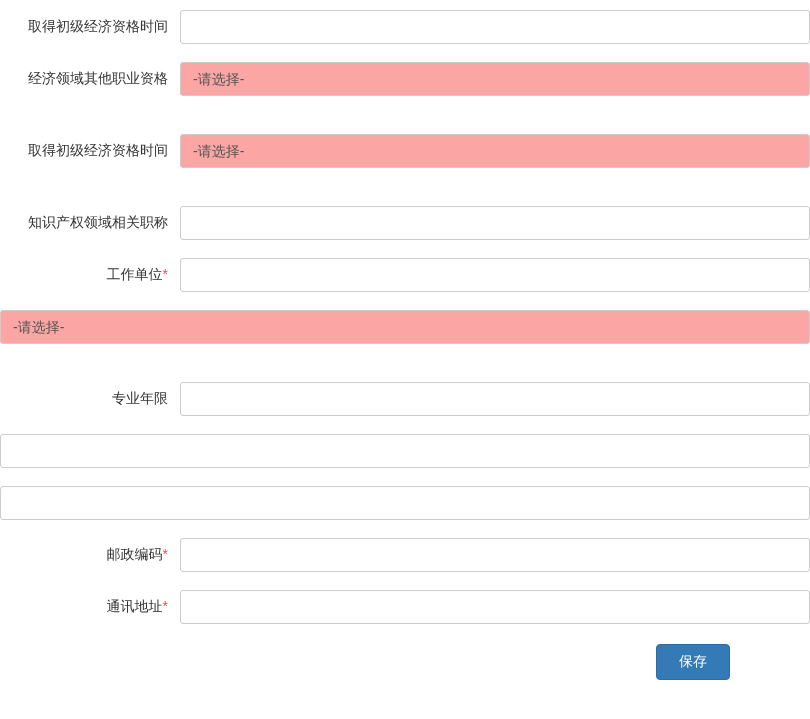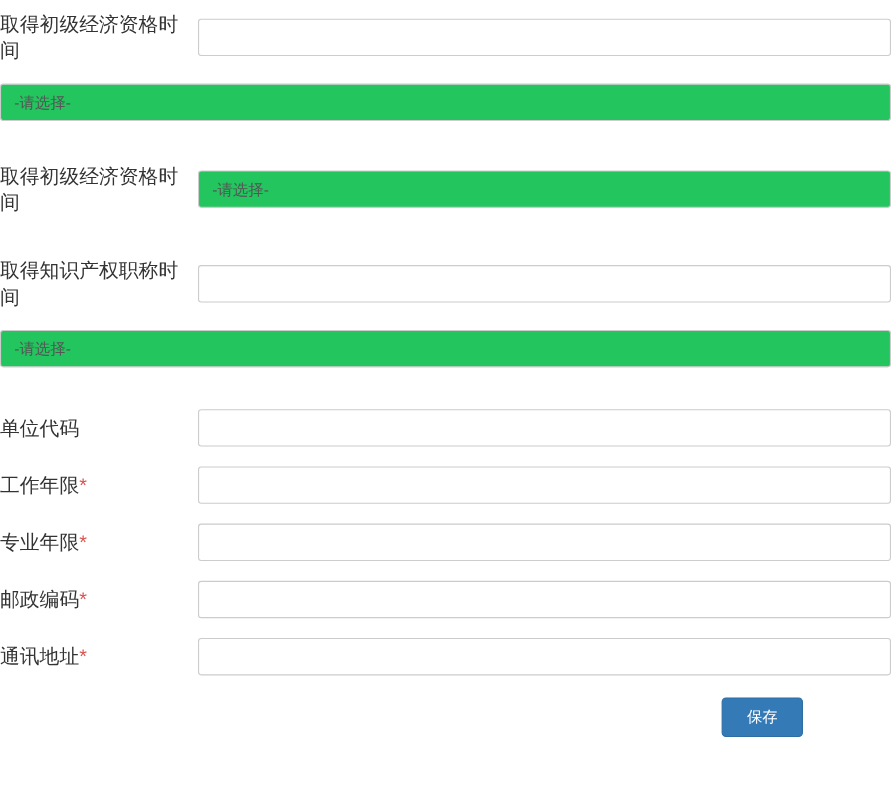--- a/index.html
+++ b/index.html
@@ -20,24 +20,24 @@
     .form-row {
       display: flex;
       align-items: center;
       margin-bottom: 18px;
     }
     .form-row.extra-gap {
       margin-bottom: 38px;
     }
     .form-label {
       width: 180px;
-      text-align: left;
+      text-align: right;
       padding-right: 12px;
       color: #333;
-      font-size: 18px;
+      font-size: 14px;
       flex-shrink: 0;
     }
     .required {
       color: #d9534f;
     }
     .form-input {
       flex: 1;
       height: 34px;
       border: 1px solid #ccc;
       border-radius: 3px;
@@ -48,21 +48,21 @@
       outline: none;
     }
     .form-select {
       flex: 1;
       height: 34px;
       border: 1px solid #ccc;
       border-radius: 3px;
       padding: 6px 12px;
       font-size: 14px;
       color: #555;
-      background: #22c55e;
+      background: #fca5a5;
       outline: none;
       appearance: none;
     }
     .button-row {
       display: flex;
       justify-content: flex-end;
       padding-right: 80px;
       margin-top: 20px;
     }
     .btn-save {
@@ -79,61 +79,62 @@
 <body>
 
 <div class="form-container">
 
   <div class="form-row">
     <label class="form-label">取得初级经济资格时间</label>
     <input type="text" class="form-input" value="" style="">
   </div>
 
   <div class="form-row extra-gap">
+    <label class="form-label">经济领域其他职业资格</label>
     <select class="form-select">
       <option>-请选择-</option>
     </select>
   </div>
 
 
   <div class="form-row extra-gap">
     <label class="form-label">取得初级经济资格时间</label>
     <select class="form-select">
       <option>-请选择-</option>
     </select>
   </div>
 
   <div class="form-row">
-    <label class="form-label">取得知识产权职称时间</label>
+    <label class="form-label">知识产权领域相关职称</label>
     <input type="text" class="form-input" value="" style="">
   </div>
 
+  <div class="form-row">
+    <label class="form-label">
+      <span>工作单位</span><span class="required">*</span>
+    </label>
+    <input type="text" class="form-input" value="" style="">
+  </div>
 
   <div class="form-row extra-gap">
     <select class="form-select">
       <option>-请选择-</option>
     </select>
   </div>
 
   <div class="form-row">
-    <label class="form-label">单位代码</label>
+    <label class="form-label">专业年限</label>
     <input type="text" class="form-input" value="" style="">
   </div>
 
   <div class="form-row">
-    <label class="form-label">
-      <span>工作年限</span><span class="required">*</span>
-    </label>
     <input type="text" class="form-input" value="" style="">
   </div>
 
   <div class="form-row">
-    <label class="form-label">
-      <span>专业年限</span><span class="required">*</span>
-    </label>
     <input type="text" class="form-input" value="" style="">
   </div>
 
   <div class="form-row">
     <label class="form-label">
       <span>邮政编码</span><span class="required">*</span>
     </label>
     <input type="text" class="form-input" value="" style="">
   </div>
 

